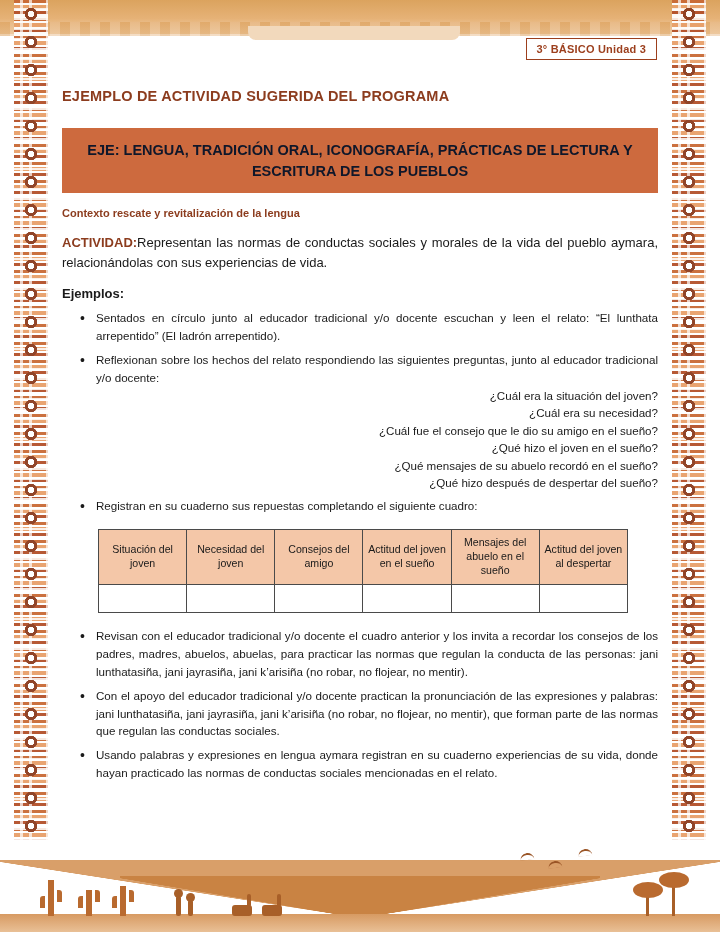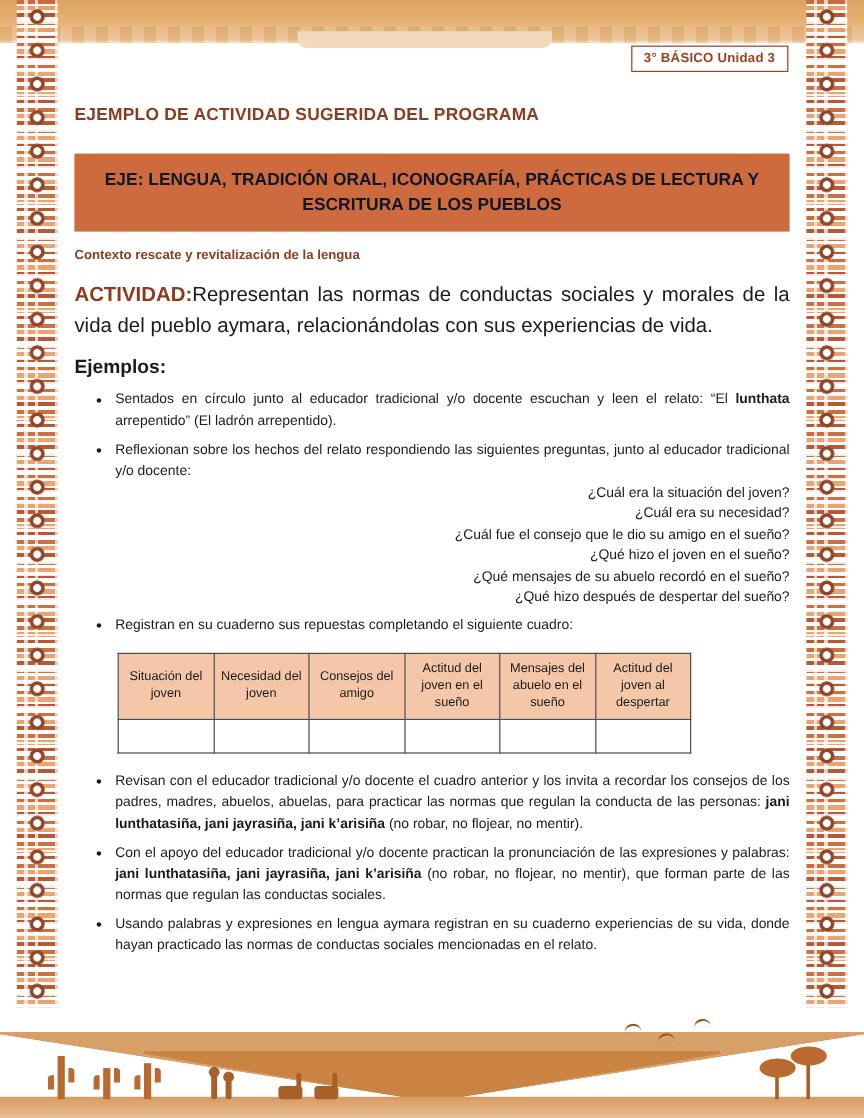--- a/index.html
+++ b/index.html
@@ -130,33 +130,33 @@
   }
 
   .context-title {
     color: #8c3c1e;
     font-weight: bold;
     font-size: 11px;
     margin: 4px 0 14px 0;
   }
 
   .activity-par {
-    font-size: 17px;
+    font-size: 13px;
     color: #1a1a1a;
     text-align: justify;
     line-height: 1.5;
     margin: 0 0 14px 0;
   }
   .activity-par .label {
     font-weight: bold;
     color: #8c3c1e;
   }
 
   .examples-title {
-    font-size: 16px;
+    font-size: 13px;
     font-weight: bold;
     color: #1a1a1a;
     margin: 0 0 8px 0;
   }
 
   ul.bullets {
     margin: 0;
     padding-left: 34px;
     list-style: none;
   }
@@ -172,26 +172,26 @@
     content: "•";
     position: absolute;
     left: -16px;
     top: -1px;
     font-size: 14px;
     color: #1a1a1a;
   }
   .q-list { margin: 0; padding: 0; list-style: none; }
   .q-list li { text-align: right; line-height: 1.5; }
 
-  b, strong { font-weight: bold; }
+  b, strong { font-weight: normal; }
 
   
   .cuadro {
     border-collapse: collapse;
-    width: 478px;
+    width: 530px;
     margin: 14px 0 14px 36px;
     table-layout: fixed;
   }
   .cuadro th {
     background: #f4c7a8;
     border: 1px solid #4a4a4a;
     font-size: 10.6px;
     font-weight: normal;
     color: #1a1a1a;
     padding: 6px 3px;

